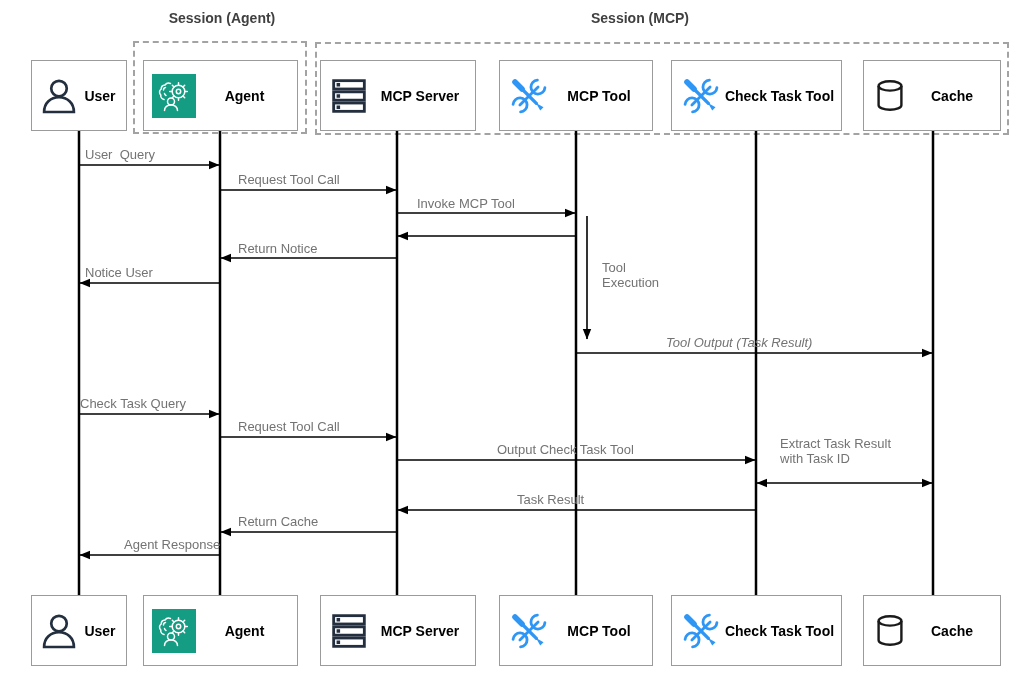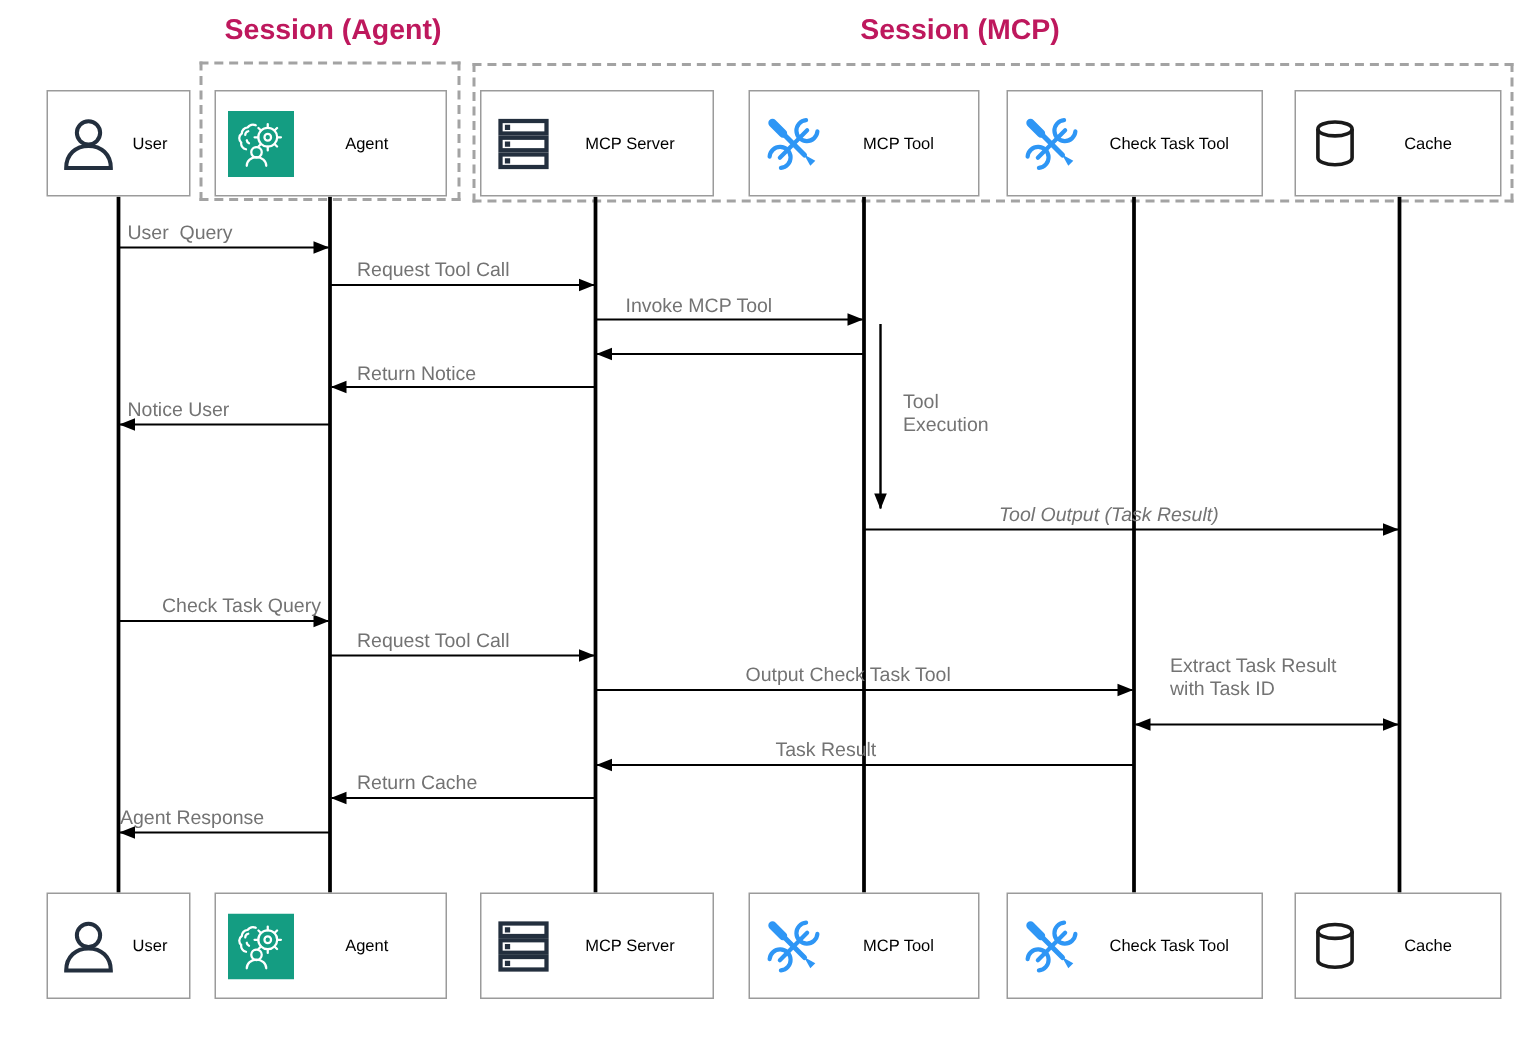--- a/index.html
+++ b/index.html
@@ -5,31 +5,31 @@
   html,body { margin:0; padding:0; background:#fff; }
   #stage {
     position:relative; width:1024px; height:691px; background:#ffffff;
     font-family:"Liberation Sans", sans-serif; overflow:hidden;
   }
   .session-box {
     position:absolute; border:2px dashed #a3a3a3; box-sizing:border-box;
     background:transparent; z-index:0;
   }
   .session-header {
-    position:absolute; transform:translateX(-50%); font-size:19px; font-weight:bold;
-    color:#be185d; white-space:nowrap; z-index:3;
+    position:absolute; transform:translateX(-50%); font-size:14px; font-weight:bold;
+    color:#404040; white-space:nowrap; z-index:3;
   }
   #lines { position:absolute; left:0; top:0; z-index:1; }
   .box {
     position:absolute; height:71px; background:#fff; border:1px solid #9b9b9b;
     box-sizing:border-box; display:flex; align-items:center; z-index:2;
   }
   .box .icon { margin-left:8px; flex:0 0 auto; display:flex; align-items:center; }
   .box .name {
-    flex:1 1 auto; text-align:center; font-size:11px; font-weight:normal;
+    flex:1 1 auto; text-align:center; font-size:14px; font-weight:bold;
     color:#000; padding:0 6px 0 2px; line-height:16px;
   }
   .msg-label {
     position:absolute; font-size:13px; line-height:15px; color:#737373;
     text-align:left; white-space:pre-wrap; z-index:2;
   }
 </style>
 </head>
 <body>
 
@@ -76,27 +76,27 @@
     </g>
   </svg>
 
   <div class="msg-label" style="left:85px;  top:147px; width:130px;">User  Query</div>
   <div class="msg-label" style="left:238px; top:172px; width:140px;">Request Tool Call</div>
   <div class="msg-label" style="left:417px; top:196px; width:140px;">Invoke MCP Tool</div>
   <div class="msg-label" style="left:238px; top:241px; width:140px;">Return Notice</div>
   <div class="msg-label" style="left:85px;  top:265px; width:130px;">Notice User</div>
   <div class="msg-label" style="left:602px; top:260px; width:68px;">Tool Execution</div>
   <div class="msg-label" style="left:666px; top:335px; width:180px;font-style:italic;">Tool Output (Task Result)</div>
-  <div class="msg-label" style="left:80px;  top:396px; width:140px;padding-left:28px;">Check Task Query</div>
+  <div class="msg-label" style="left:80px;  top:396px; width:140px;">Check Task Query</div>
   <div class="msg-label" style="left:238px; top:419px; width:140px;">Request Tool Call</div>
   <div class="msg-label" style="left:497px; top:442px; width:160px;">Output Check Task Tool</div>
   <div class="msg-label" style="left:780px; top:436px; width:132px;">Extract Task Result with Task ID</div>
   <div class="msg-label" style="left:517px; top:492px; width:120px;">Task Result</div>
   <div class="msg-label" style="left:238px; top:514px; width:140px;">Return Cache</div>
-  <div class="msg-label" style="left:80px;  top:537px; width:140px;">Agent Response</div>
+  <div class="msg-label" style="left:80px;  top:537px; width:140px;padding-left:44px;">Agent Response</div>
 
   <div class="box" style="left:31px; top:60px; width:96px;">
     <span class="icon">
       <svg width="38" height="40" viewBox="0 0 24 25" fill="none" stroke="#232f3e" stroke-width="1.7">
         <circle cx="12" cy="7.8" r="4.9"></circle>
         <path d="M2.6 22.6 C2.6 16.8 6.7 13.3 12 13.3 C17.3 13.3 21.4 16.8 21.4 22.6 Z"></path>
       </svg>
     </span>
     <span class="name">User</span>
   </div>

